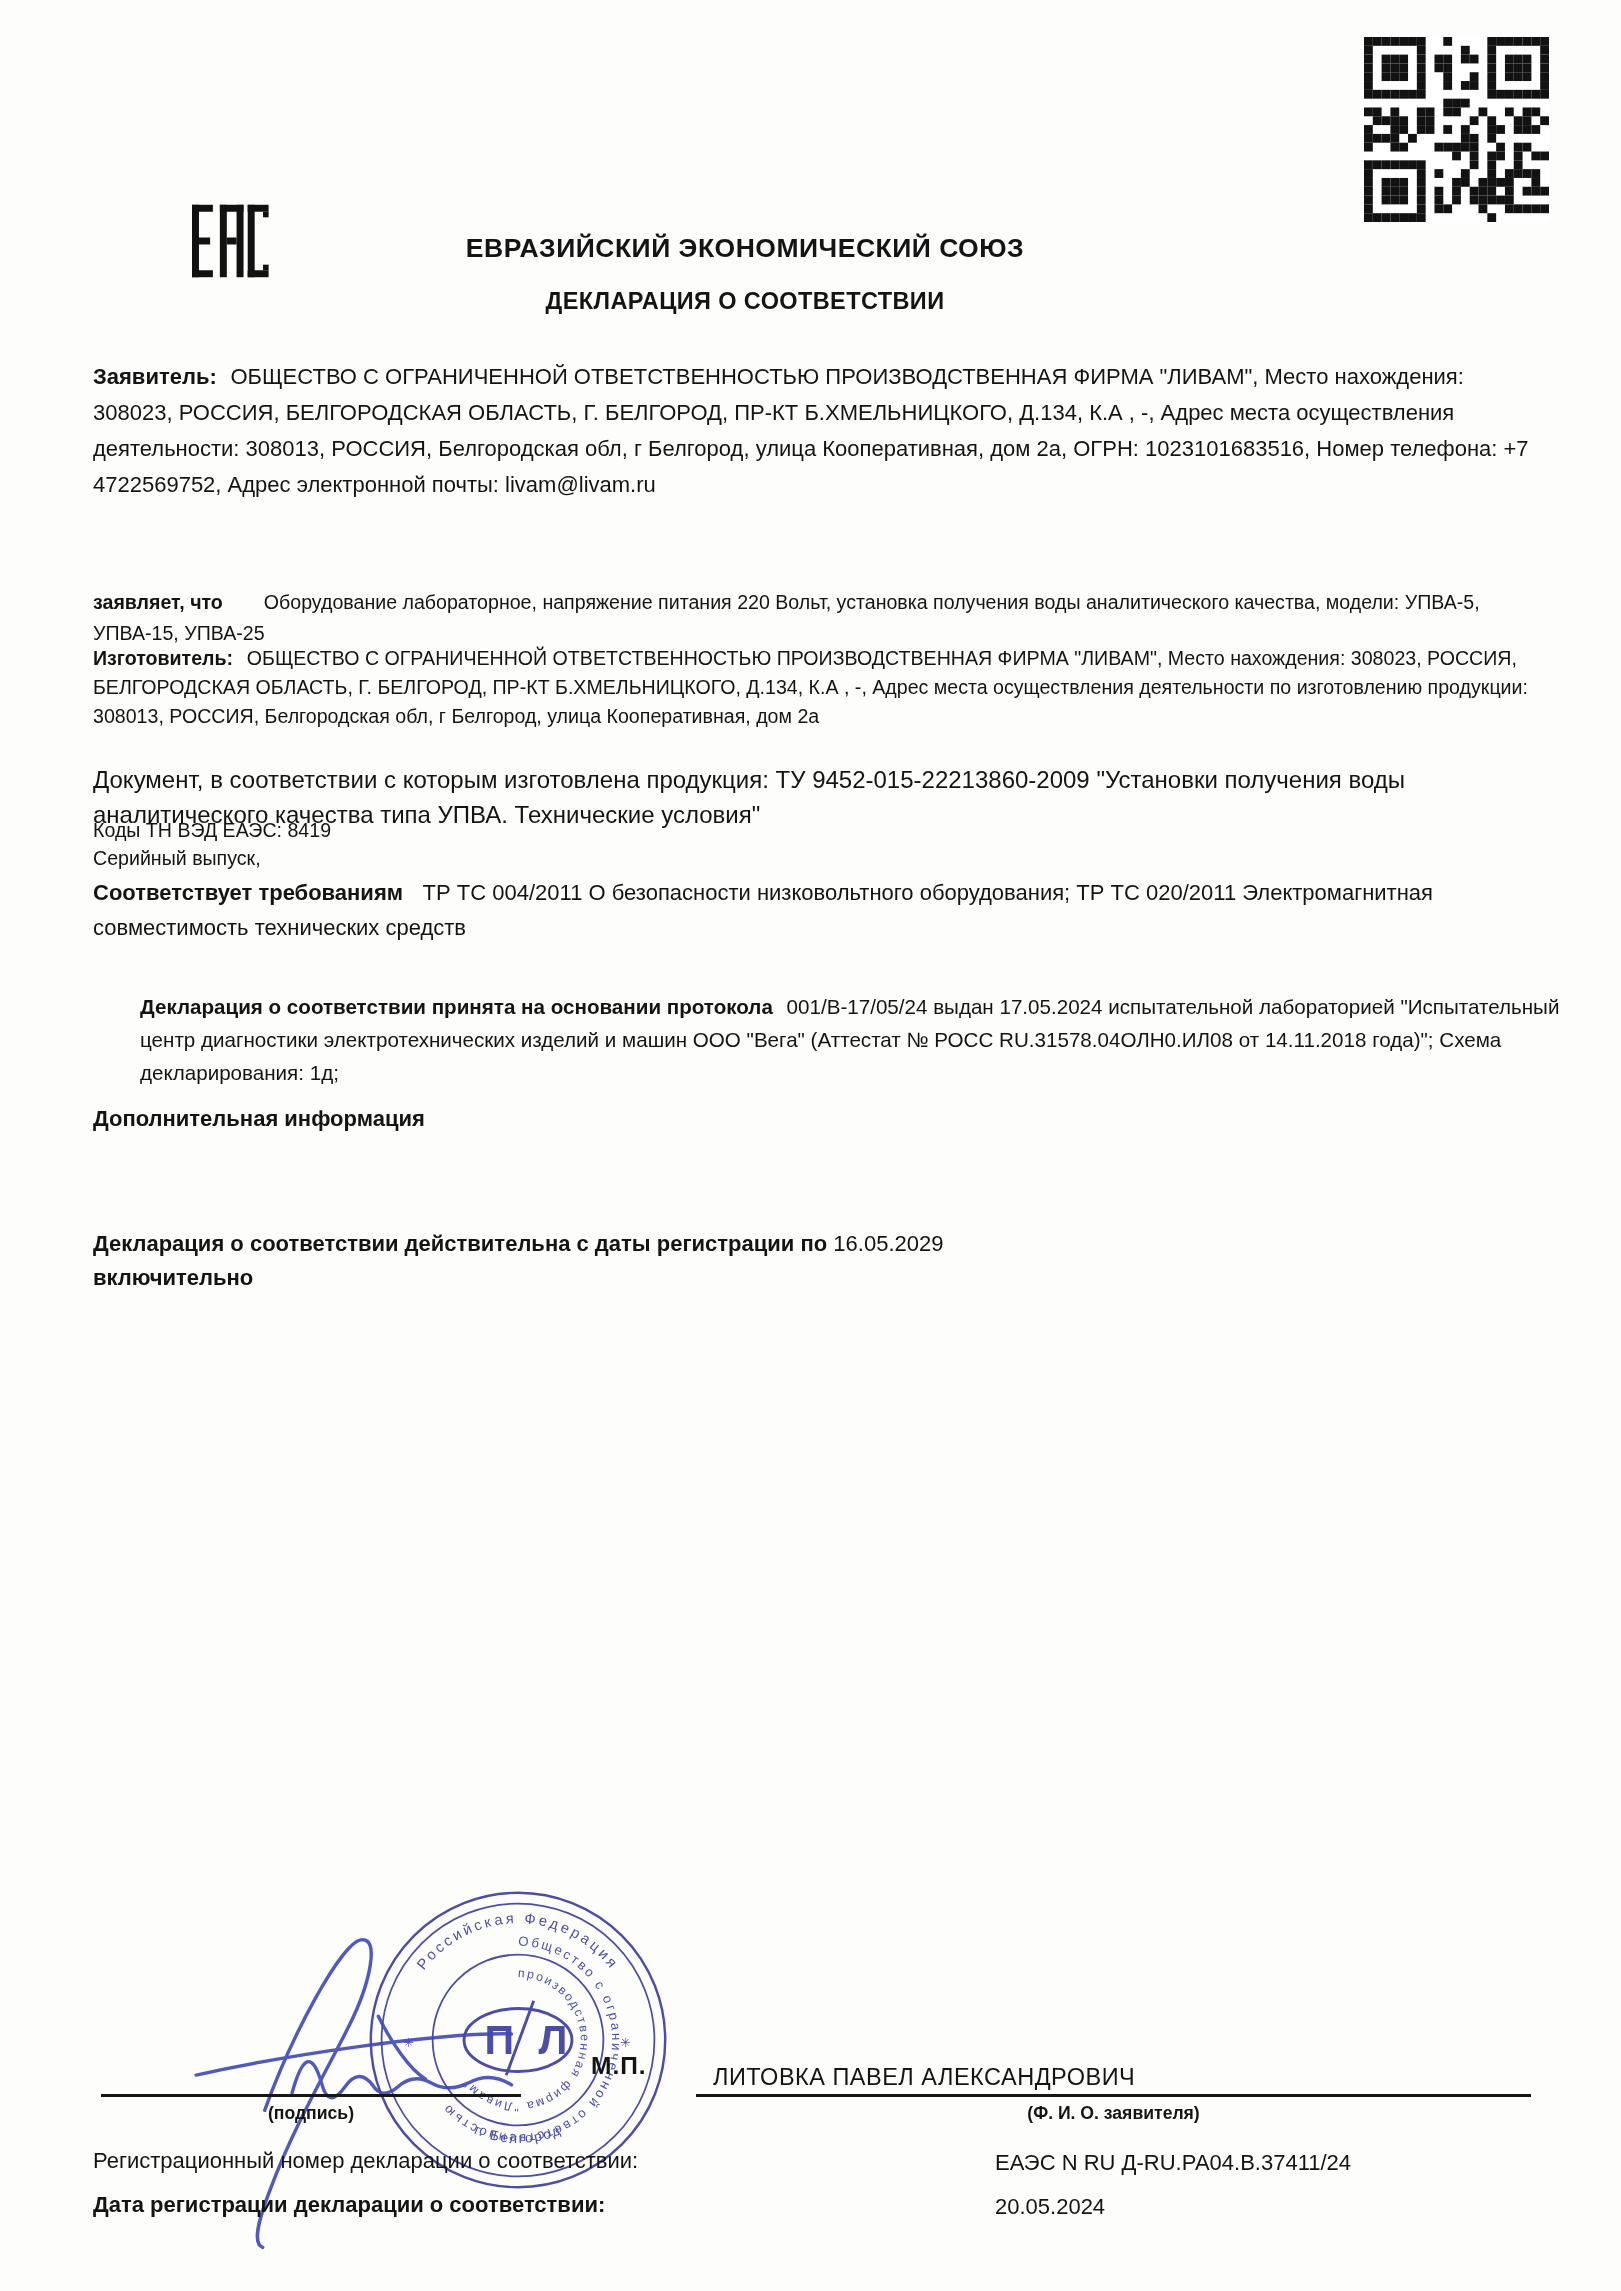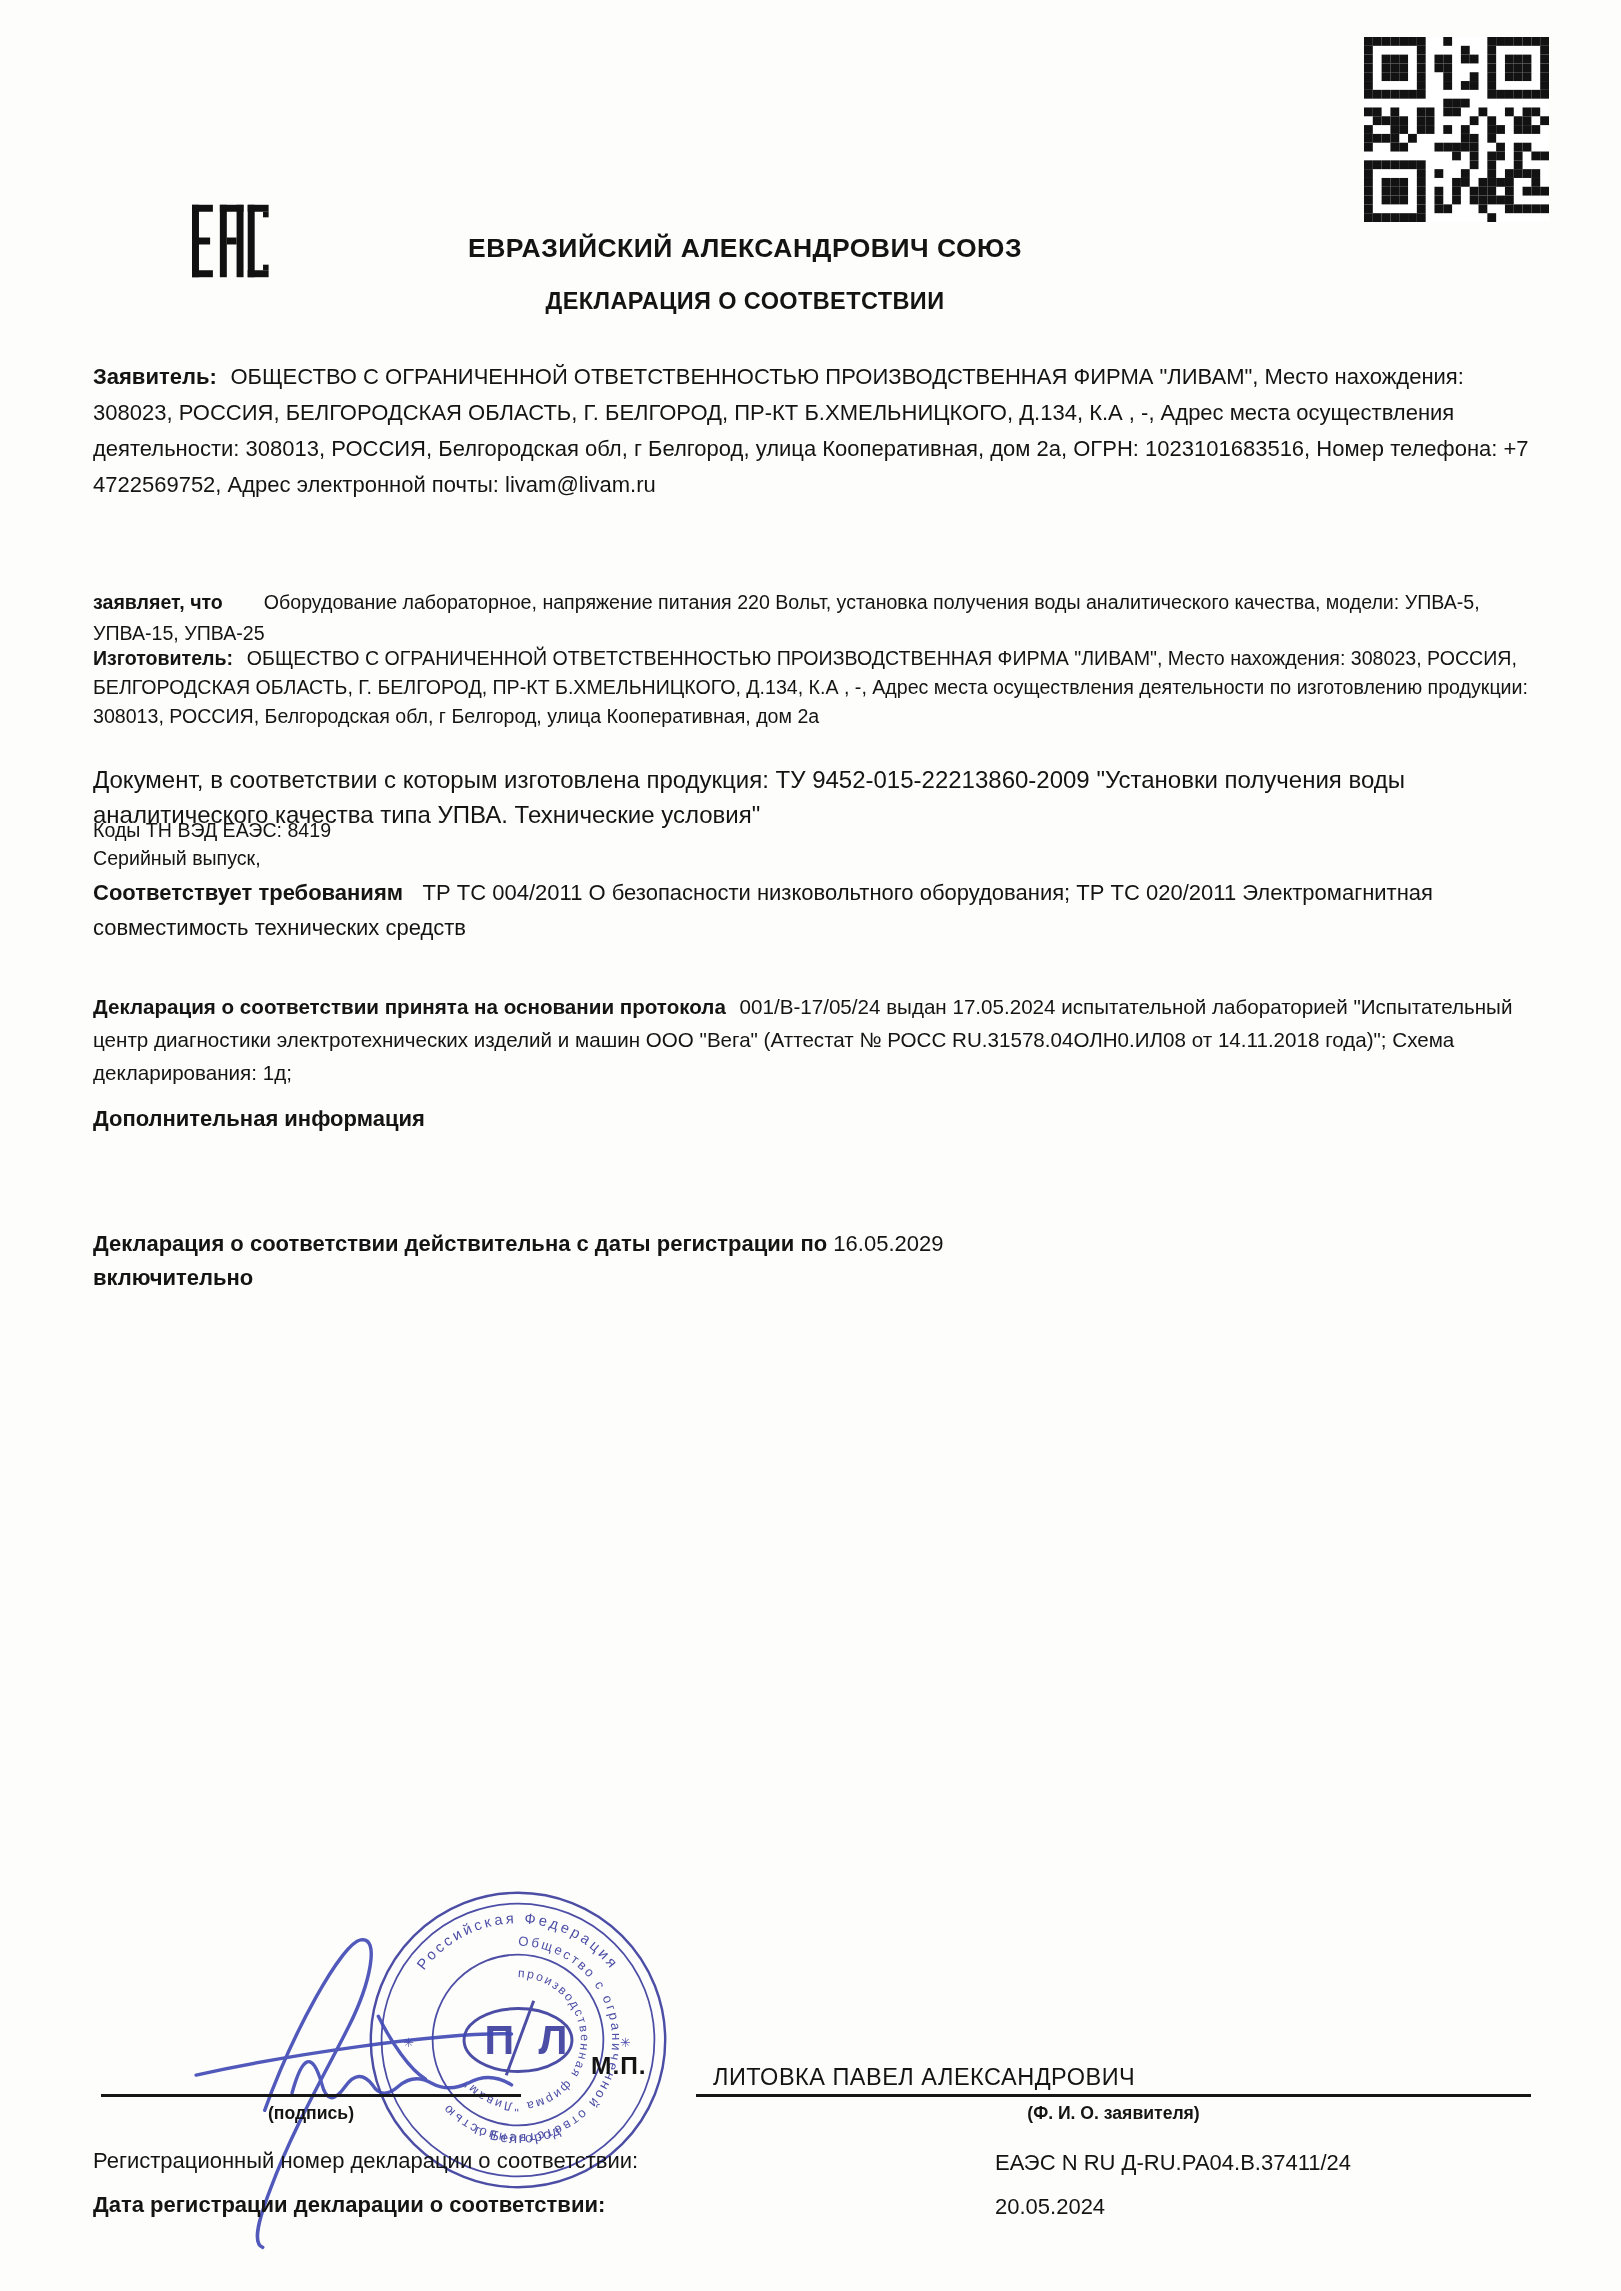--- a/index.html
+++ b/index.html
@@ -18,21 +18,21 @@
   #doc-title{top:288px;font-size:23.5px;letter-spacing:0.4px;}
   .para{left:93px;width:1449px;}
   #applicant{top:359px;font-size:22px;line-height:36px;}
   #in-person{top:541px;font-size:22px;line-height:36px;}
   #declares{top:587px;font-size:19.6px;line-height:31px;}
   #manufacturer{top:644px;font-size:19.6px;line-height:29px;}
   #document-line{top:762px;font-size:24px;line-height:35px;}
   #tnved{top:819px;font-size:19.6px;}
   #serial{top:847px;font-size:19.6px;}
   #conformity{top:875px;font-size:22px;line-height:35px;}
-  #basis{top:990px;font-size:20.6px;line-height:33px;}
+  #basis{top:990px;font-size:20.6px;line-height:33px;margin-left:47px;}
   #additional{top:1106px;font-size:22px;}
   #validity{top:1227px;font-size:22px;line-height:34px;}
   .rule{background:#161616;height:2.9px;}
   .caption{font-size:17.6px;font-weight:bold;text-align:center;}
   #mp-label{left:591px;top:2052px;font-size:24.5px;font-weight:bold;letter-spacing:1px;}
   #fio-value{left:713px;top:2064px;font-size:23.5px;letter-spacing:0.5px;}
   #reg-label{left:93px;top:2148px;font-size:22px;font-weight:normal;}
   #reg-value{left:995px;top:2150px;font-size:22px;}
   #date-label{left:93px;top:2192px;font-size:22px;font-weight:bold;}
   #date-value{left:995px;top:2194px;font-size:22px;}
@@ -280,21 +280,21 @@
         <rect x="54" y="126" width="9" height="9" fill="#121212"></rect>
         <rect x="54" y="135" width="9" height="9" fill="#121212"></rect>
         <rect x="54" y="144" width="9" height="9" fill="#121212"></rect>
         <rect x="54" y="153" width="9" height="9" fill="#121212"></rect>
         <rect x="54" y="162" width="9" height="9" fill="#121212"></rect>
         <rect x="54" y="171" width="9" height="9" fill="#121212"></rect>
         <rect x="54" y="180" width="9" height="9" fill="#121212"></rect>
       </svg>
     </div>
 
-  <div class="abs title-wrap b" id="union-title">ЕВРАЗИЙСКИЙ АЛЕКСАНДРОВИЧ СОЮЗ</div>
+  <div class="abs title-wrap b" id="union-title">ЕВРАЗИЙСКИЙ ЭКОНОМИЧЕСКИЙ СОЮЗ</div>
   <div class="abs title-wrap b" id="doc-title">ДЕКЛАРАЦИЯ О СООТВЕТСТВИИ</div>
 
   <div class="abs para" id="applicant">
     <span class="b lblgap">Заявитель:</span><span>ОБЩЕСТВО С ОГРАНИЧЕННОЙ ОТВЕТСТВЕННОСТЬЮ ПРОИЗВОДСТВЕННАЯ ФИРМА "ЛИВАМ", Место нахождения: 308023, РОССИЯ,  БЕЛГОРОДСКАЯ ОБЛАСТЬ, Г. БЕЛГОРОД, ПР-КТ Б.ХМЕЛЬНИЦКОГО, Д.134, К.А , -, Адрес места осуществления деятельности: 308013, РОССИЯ, Белгородская обл, г Белгород, улица Кооперативная, дом 2а, ОГРН: 1023101683516, Номер телефона: +7 4722569752, Адрес электронной почты: livam@livam.ru</span>
   </div>
 
   <div class="abs para" id="declares">
     <span class="b" style="margin-right:41px;">заявляет, что</span><span>Оборудование лабораторное, напряжение питания 220 Вольт, установка получения воды аналитического качества, модели: УПВА-5, УПВА-15, УПВА-25</span>
   </div>
 

